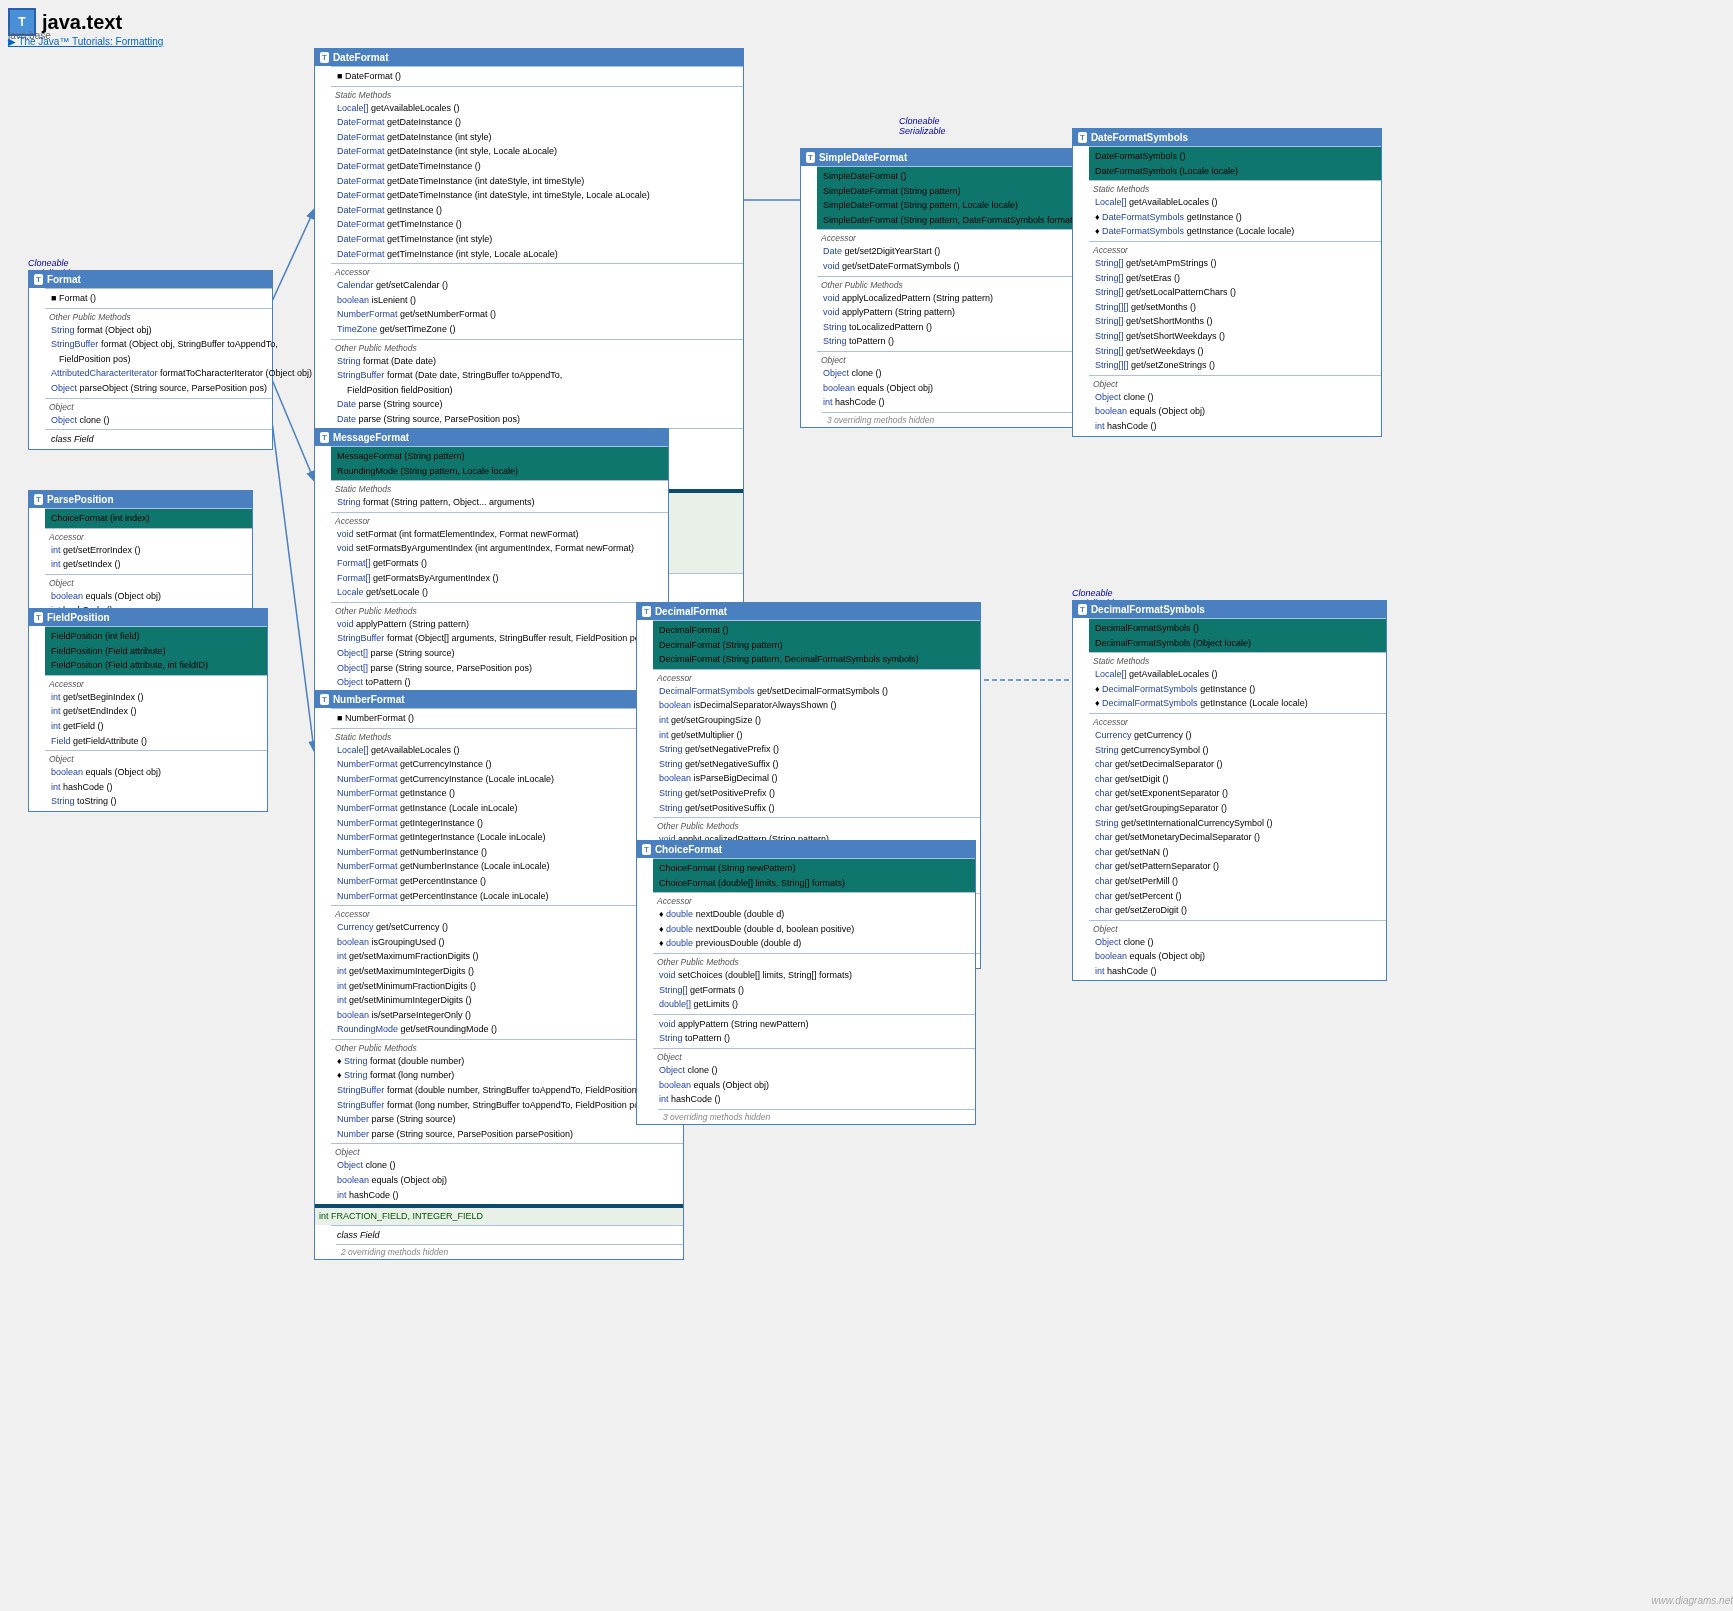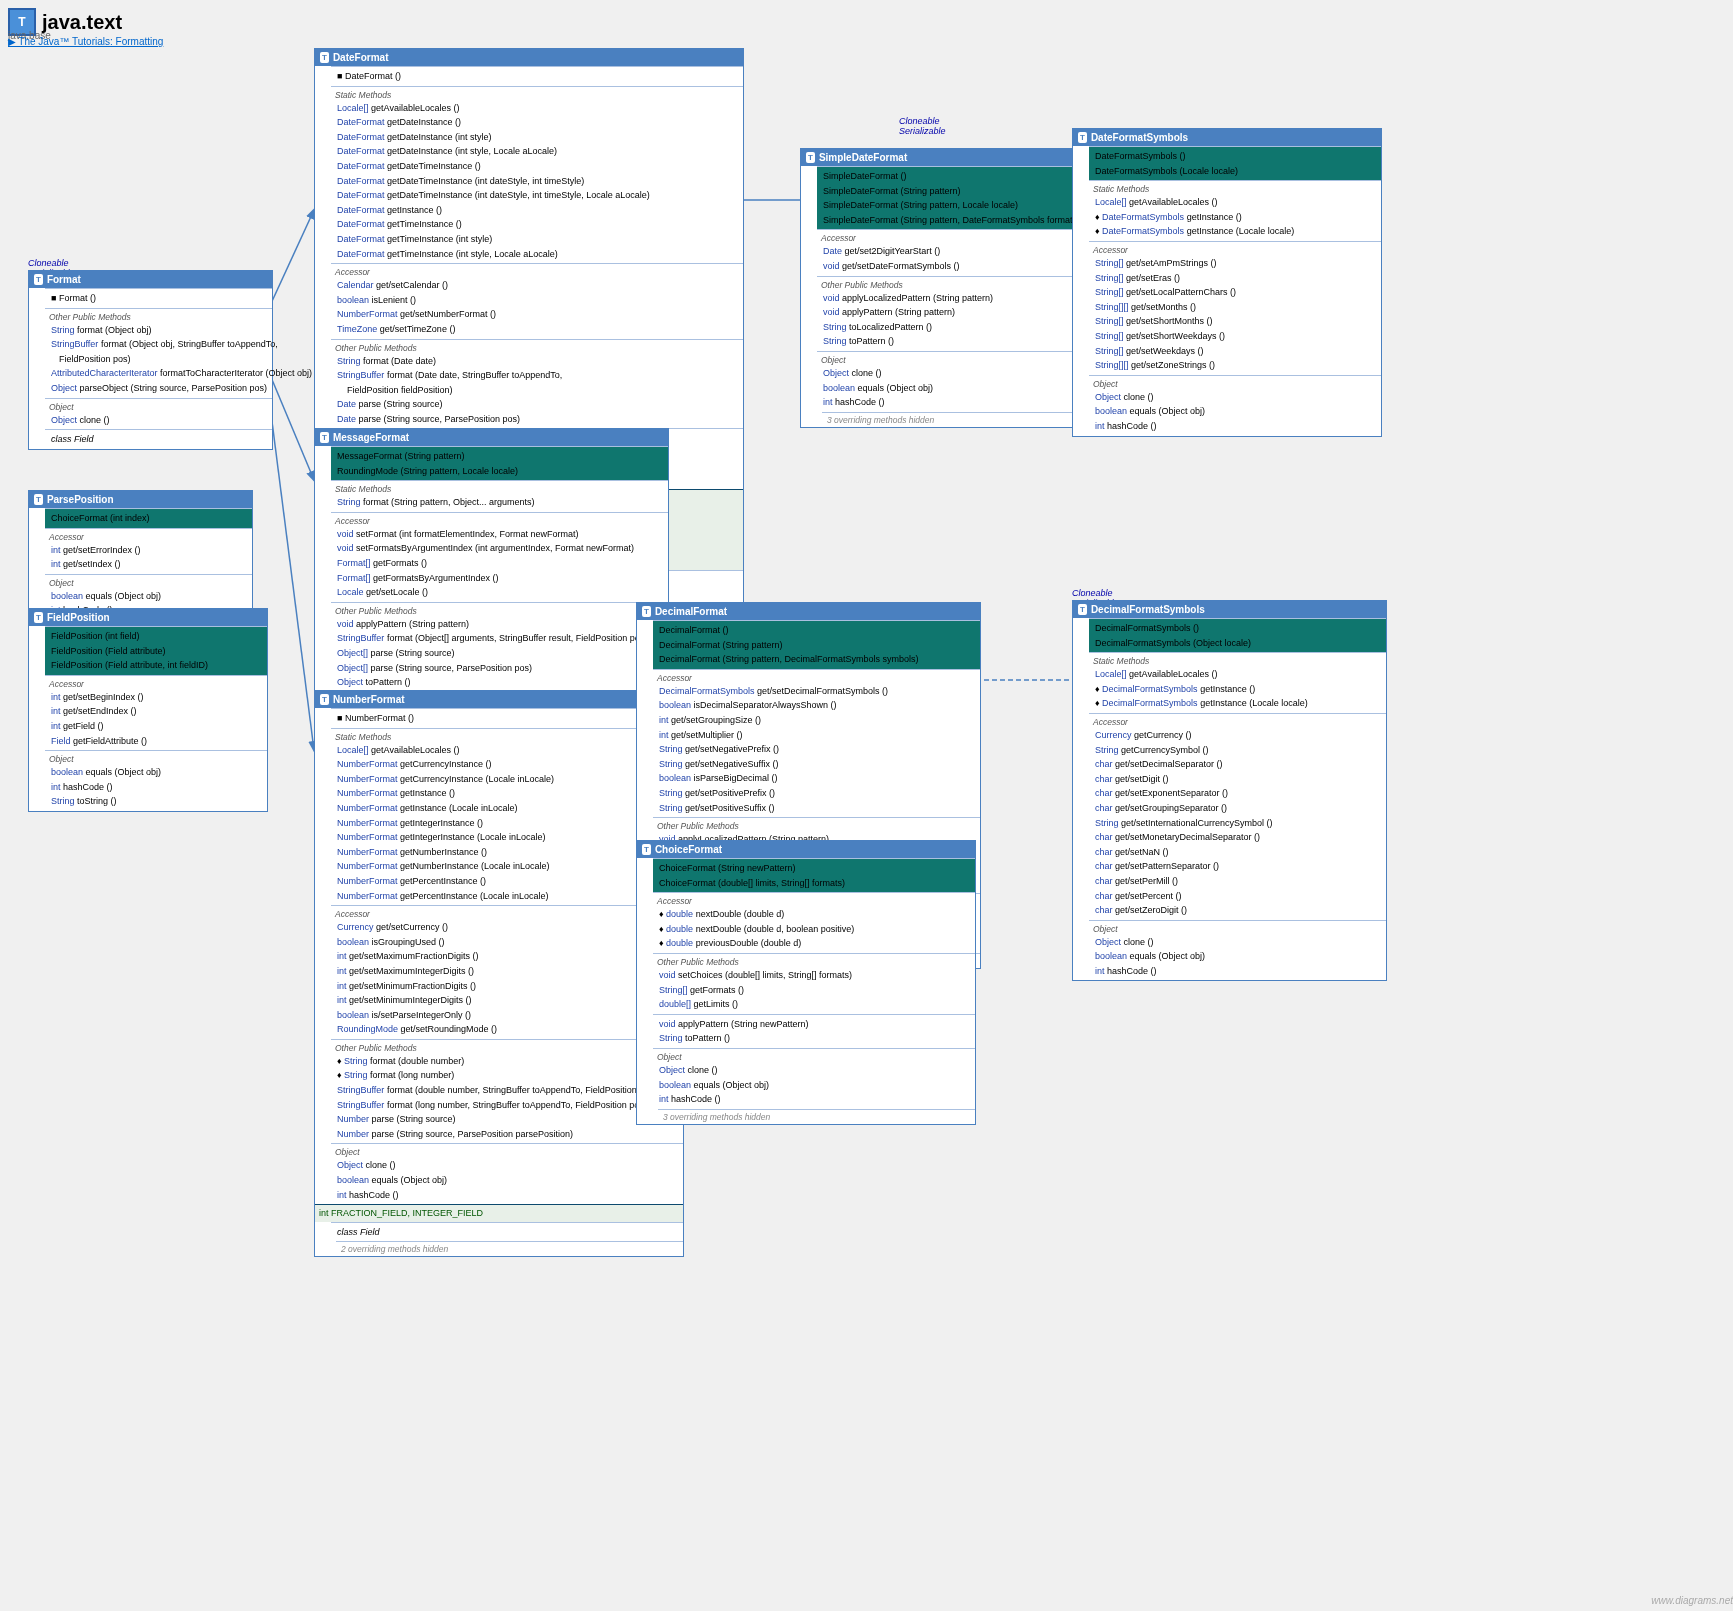--- a/index.html
+++ b/index.html
@@ -108,21 +108,21 @@
       position: absolute;
       font-size: 9px;
       font-style: italic;
       color: #0000aa;
     }
 
     
     .const-section {
       background: #e8f0e8;
       padding: 2px 4px;
-      border-top: 1px solid #0c4a6e;
+      border-top: 4px solid #0c4a6e;
     }
     .const-row {
       color: #005500;
       font-size: 9px;
       line-height: 1.4;
     }
     .overriding-note {
       padding: 2px 5px;
       font-style: italic;
       font-size: 8.5px;

